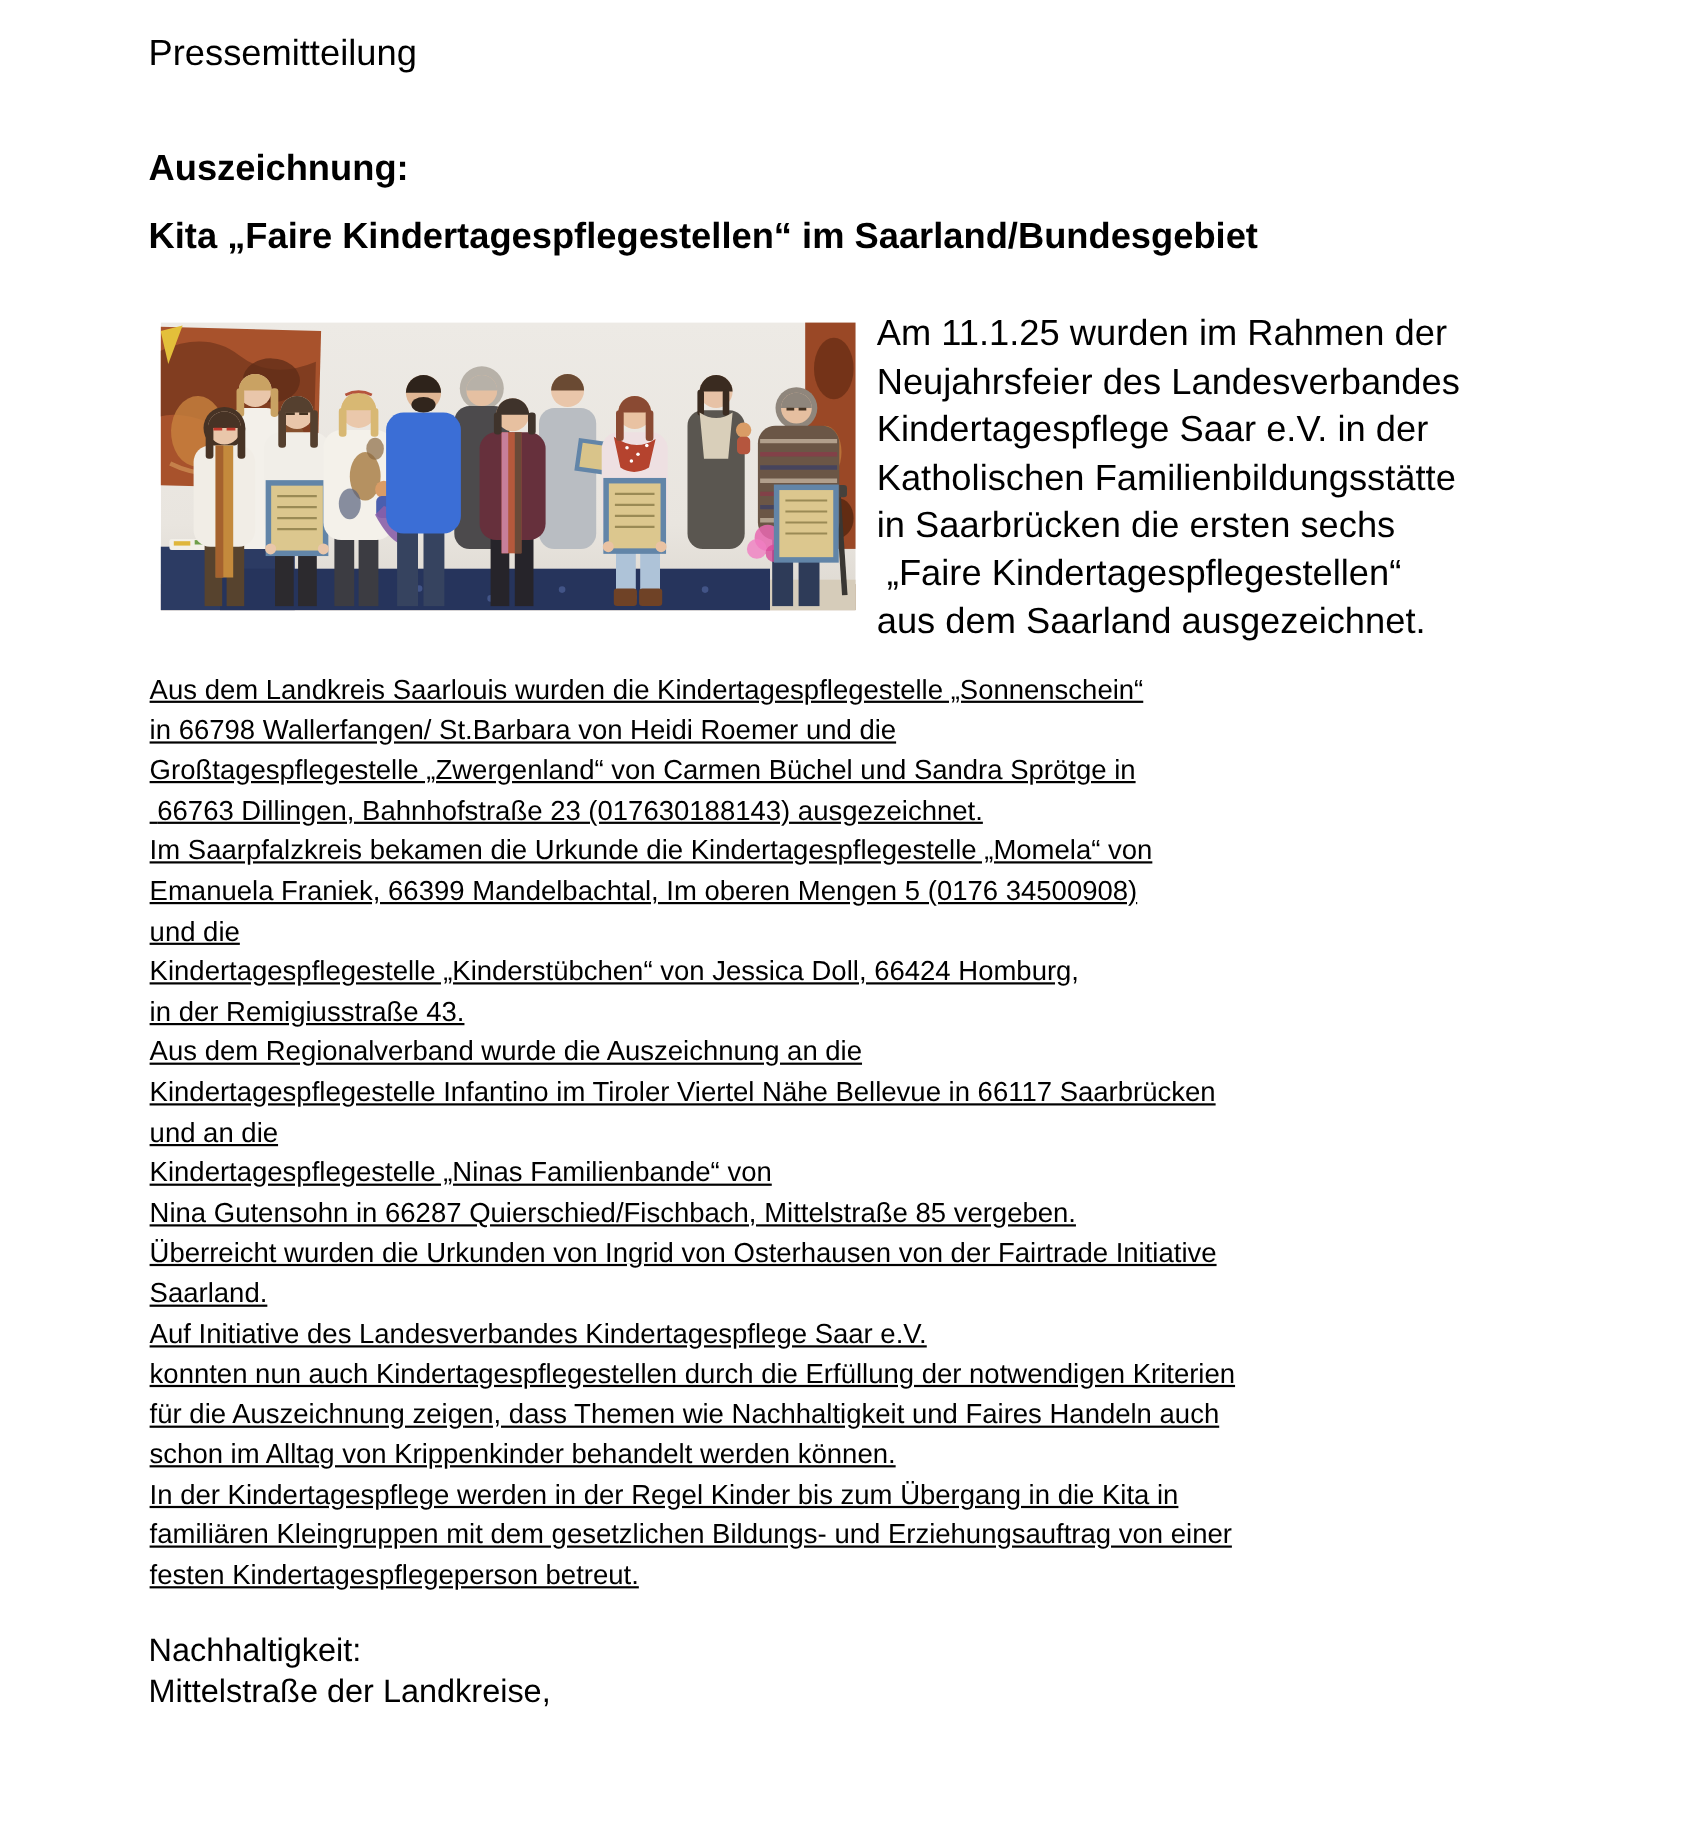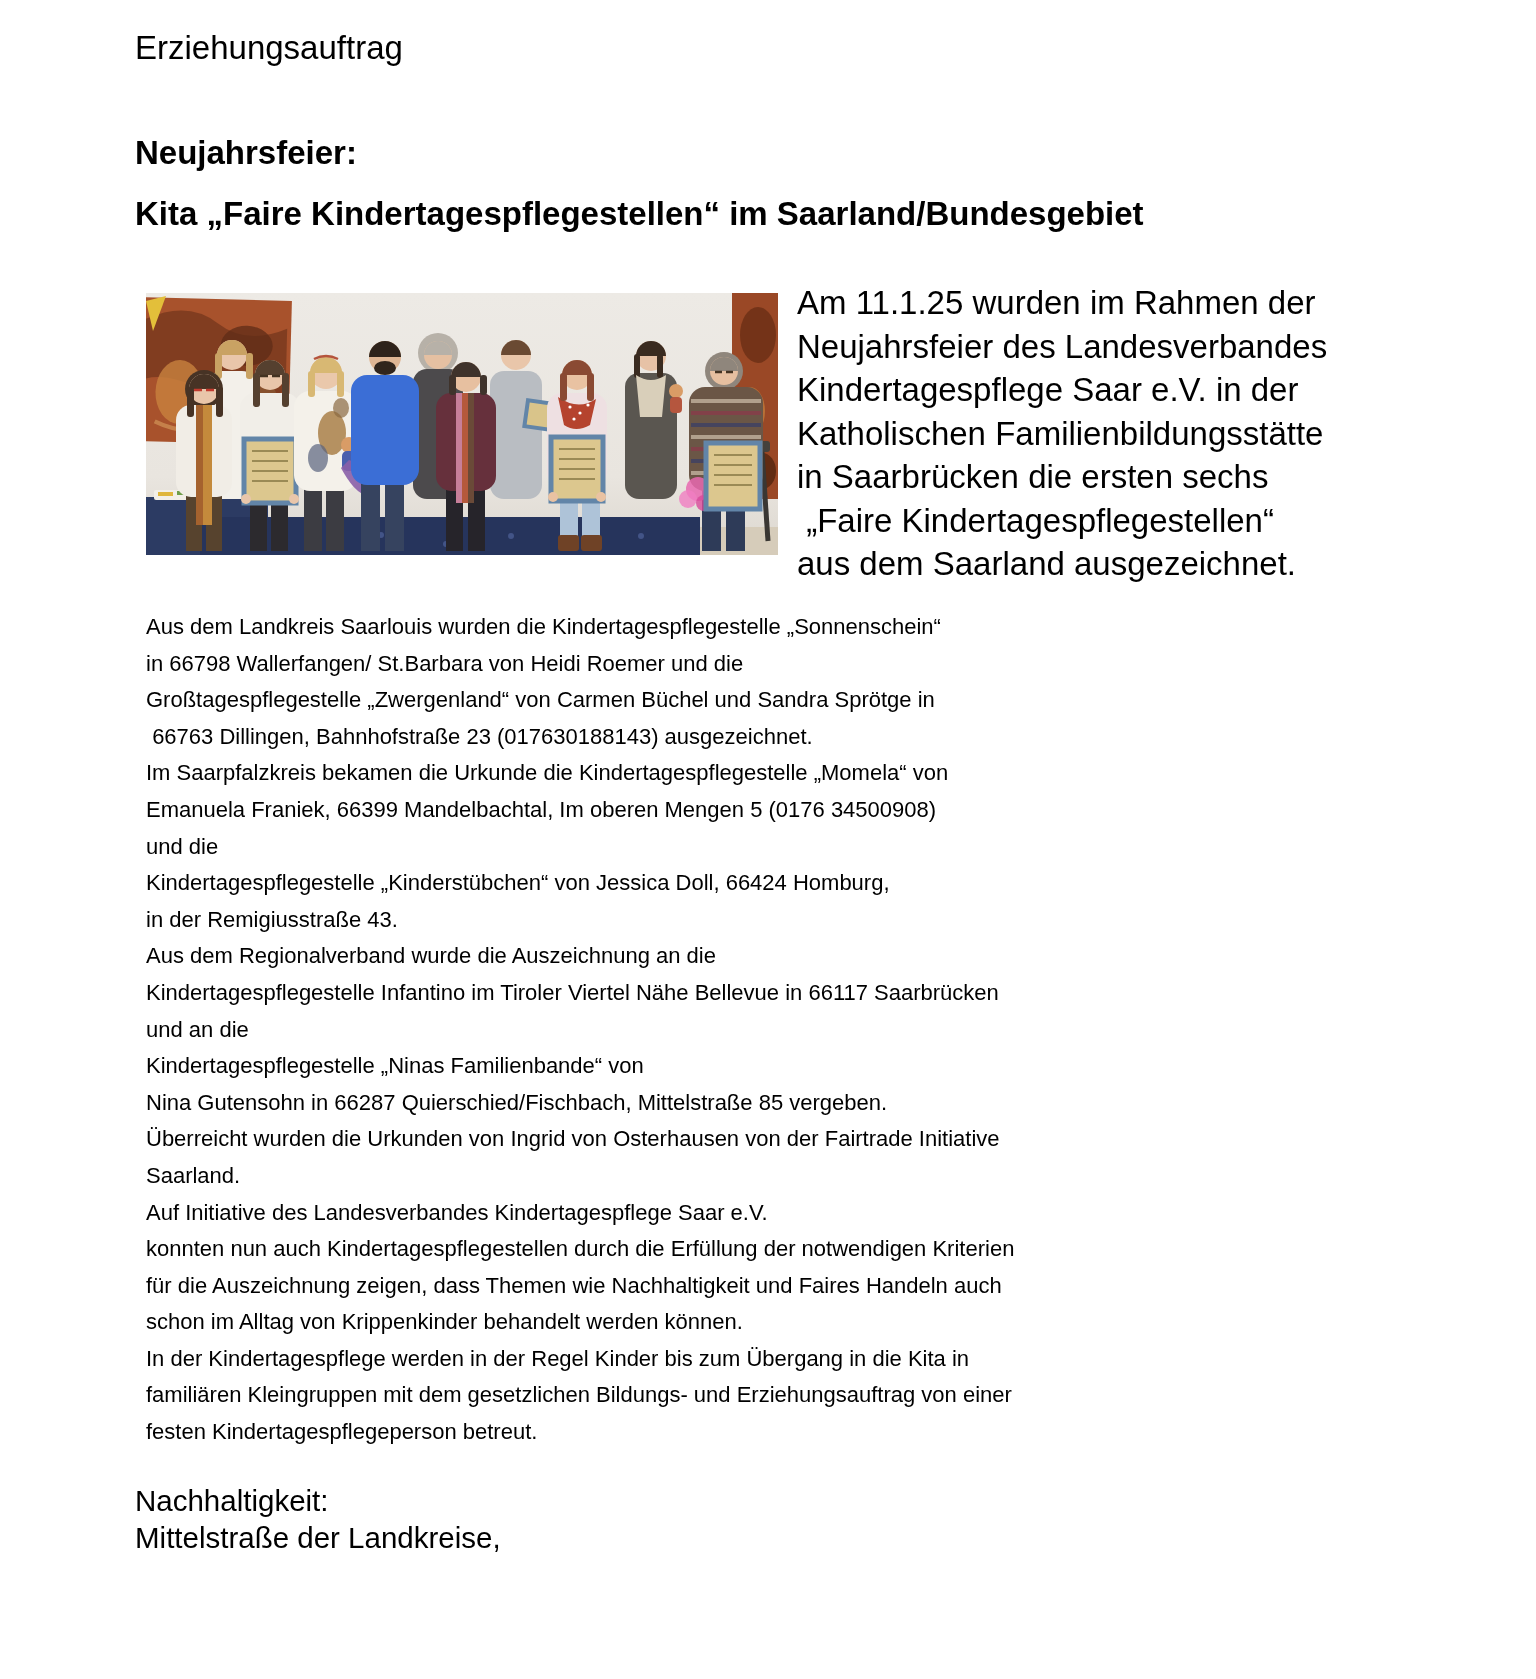--- a/index.html
+++ b/index.html
@@ -28,37 +28,38 @@
     width:632px;height:262px;margin:0;
     overflow:hidden;
   }
   .photo svg{display:block;}
   .lead{
     position:absolute;left:797px;top:281px;width:740px;
     font-size:33px;font-weight:400;line-height:43.5px;
     white-space:pre-wrap;
   }
   .bodytext{
-    position:absolute;left:146px;top:609px;width:1380px;
-    font-size:22px;font-weight:400;line-height:36.6px;
+    position:absolute;left:136px;top:609px;width:1380px;
+    font-size:25px;font-weight:400;line-height:36.6px;
     white-space:pre-wrap;
+    text-decoration:underline;
   }
   .info{
     position:absolute;left:135px;top:1483px;width:1380px;
     font-size:29.5px;font-weight:400;line-height:36.6px;
   }
   .info div{white-space:pre;}
 </style>
 </head>
 <body>
 
 <div id="page">
 
-  <div class="kicker">Erziehungsauftrag</div>
-  <div class="headline h1">Neujahrsfeier:</div>
+  <div class="kicker">Pressemitteilung</div>
+  <div class="headline h1">Auszeichnung:</div>
   <div class="headline h2">Kita „Faire Kindertagespflegestellen“ im Saarland/Bundesgebiet</div>
 
   <figure class="photo">
     <svg viewBox="0 0 632 262" width="632" height="262" xmlns="http://www.w3.org/2000/svg">
       <defs>
         <linearGradient id="wall" x1="0" y1="0" x2="0" y2="1">
           <stop offset="0" stop-color="#edeae5"></stop>
           <stop offset="0.7" stop-color="#e9e5df"></stop>
           <stop offset="1" stop-color="#dcd7cf"></stop>
         </linearGradient>

